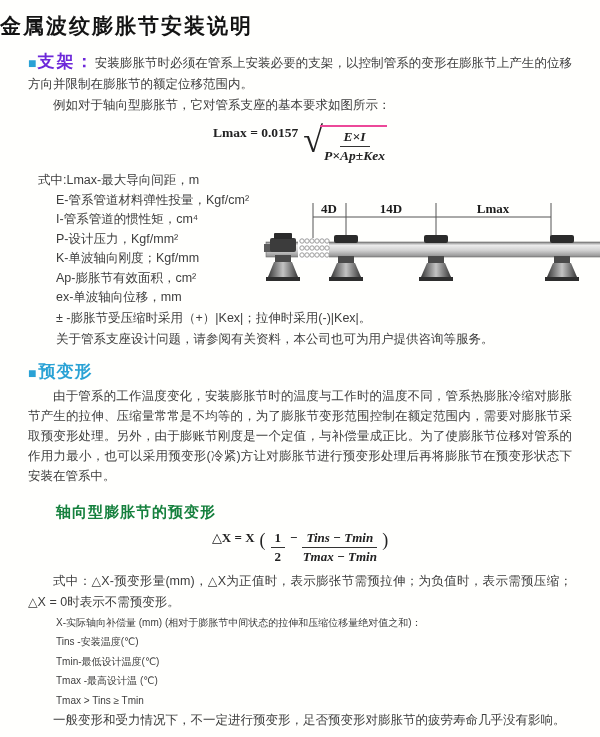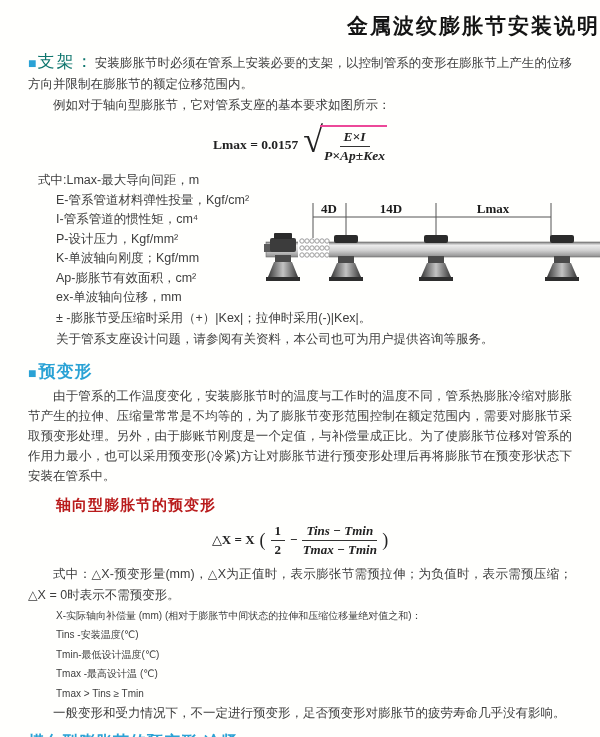--- a/index.html
+++ b/index.html
@@ -1,35 +1,35 @@
 <!DOCTYPE html>
 <html><head>
 <meta charset="utf-8">
 <style>
   html,body{margin:0;padding:0;background:#fefefe;}
   .page{
     position:relative;width:600px;height:737px;background:#fffffd;overflow:hidden;
     font-family:"Liberation Sans","DejaVu Sans",sans-serif;color:#3d3d3d;
   }
   .title{
-    padding-top:12px;text-align:right;font-size:21px;font-weight:bold;
+    padding-top:12px;text-align:left;font-size:21px;font-weight:bold;
     color:#141414;letter-spacing:2px;
   }
   .para{margin:0 28px;font-size:12.5px;line-height:21px;text-align:justify;}
   .indent{text-indent:2em;}
   .first-para{margin-top:11px;}
   .sq{color:#2aa2d5;font-size:14px;margin-right:1px;vertical-align:-1px;}
-  .sec-head{color:#0f766e;font-size:17px;font-weight:400;letter-spacing:2px;}
+  .sec-head{color:#6d28d9;font-size:17px;font-weight:700;letter-spacing:2px;}
   .sec-title{margin:10px 0 3px 28px;font-size:17px;font-weight:600;color:#2aa2d5;letter-spacing:1px;}
-  .sub-head-axial{margin:10px 0 0 56px;font-size:15px;font-weight:600;color:#b91c1c;letter-spacing:1px;}
+  .sub-head-axial{margin:17px 0 0 56px;font-size:15px;font-weight:600;color:#15803d;letter-spacing:1px;}
   .sub-head-lateral{margin:8px 0 0 28px;font-size:16px;font-weight:700;color:#2aa2d5;letter-spacing:1px;}
 
   
   .formula{
-    display:flex;justify-content:center;align-items:center;gap:5px;
+    display:flex;justify-content:center;align-items:flex-start;gap:5px;
     font-family:"Liberation Serif","DejaVu Serif",serif;color:#222;
   }
   .formula-lmax{margin:9px 0 7px 0;font-size:13.5px;font-weight:bold;}
   .formula-dx{margin:8px 0 6px 0;font-size:13px;font-weight:bold;}
   .frac{display:inline-flex;flex-direction:column;align-items:center;font-style:italic;font-weight:600;}
   .frac .num{border-bottom:1px solid #333;padding:0 4px 1px;}
   .frac .den{padding-top:1px;}
   .frac.plain{font-style:normal;}
   .sqrt{display:inline-flex;align-items:flex-start;}
   .sqrt-sign{font-size:36px;line-height:30px;font-weight:normal;margin-right:-3px;}

